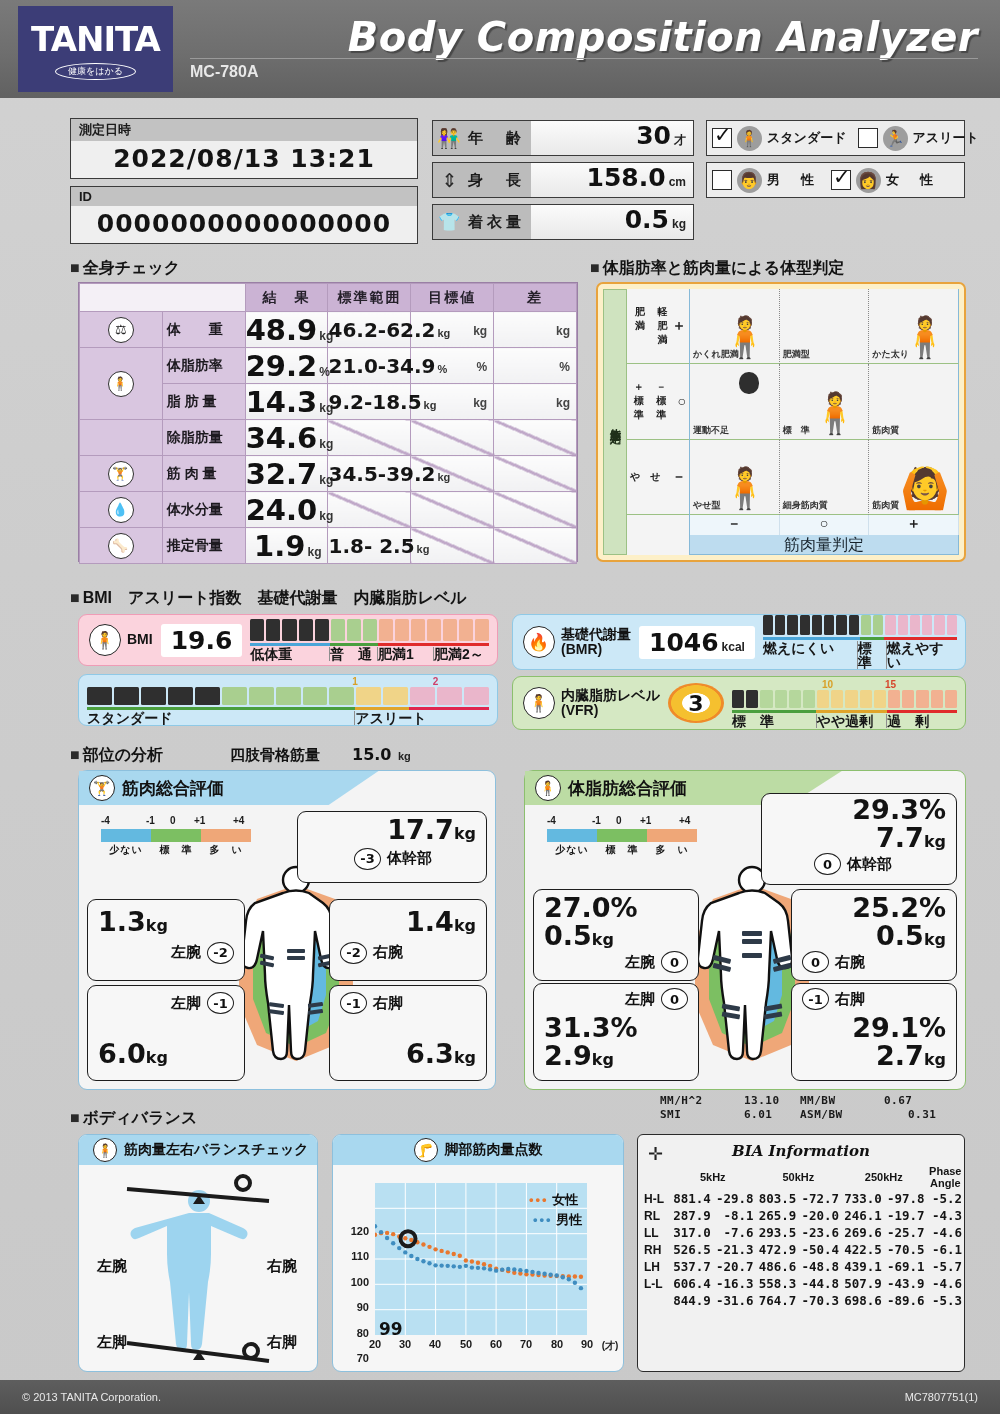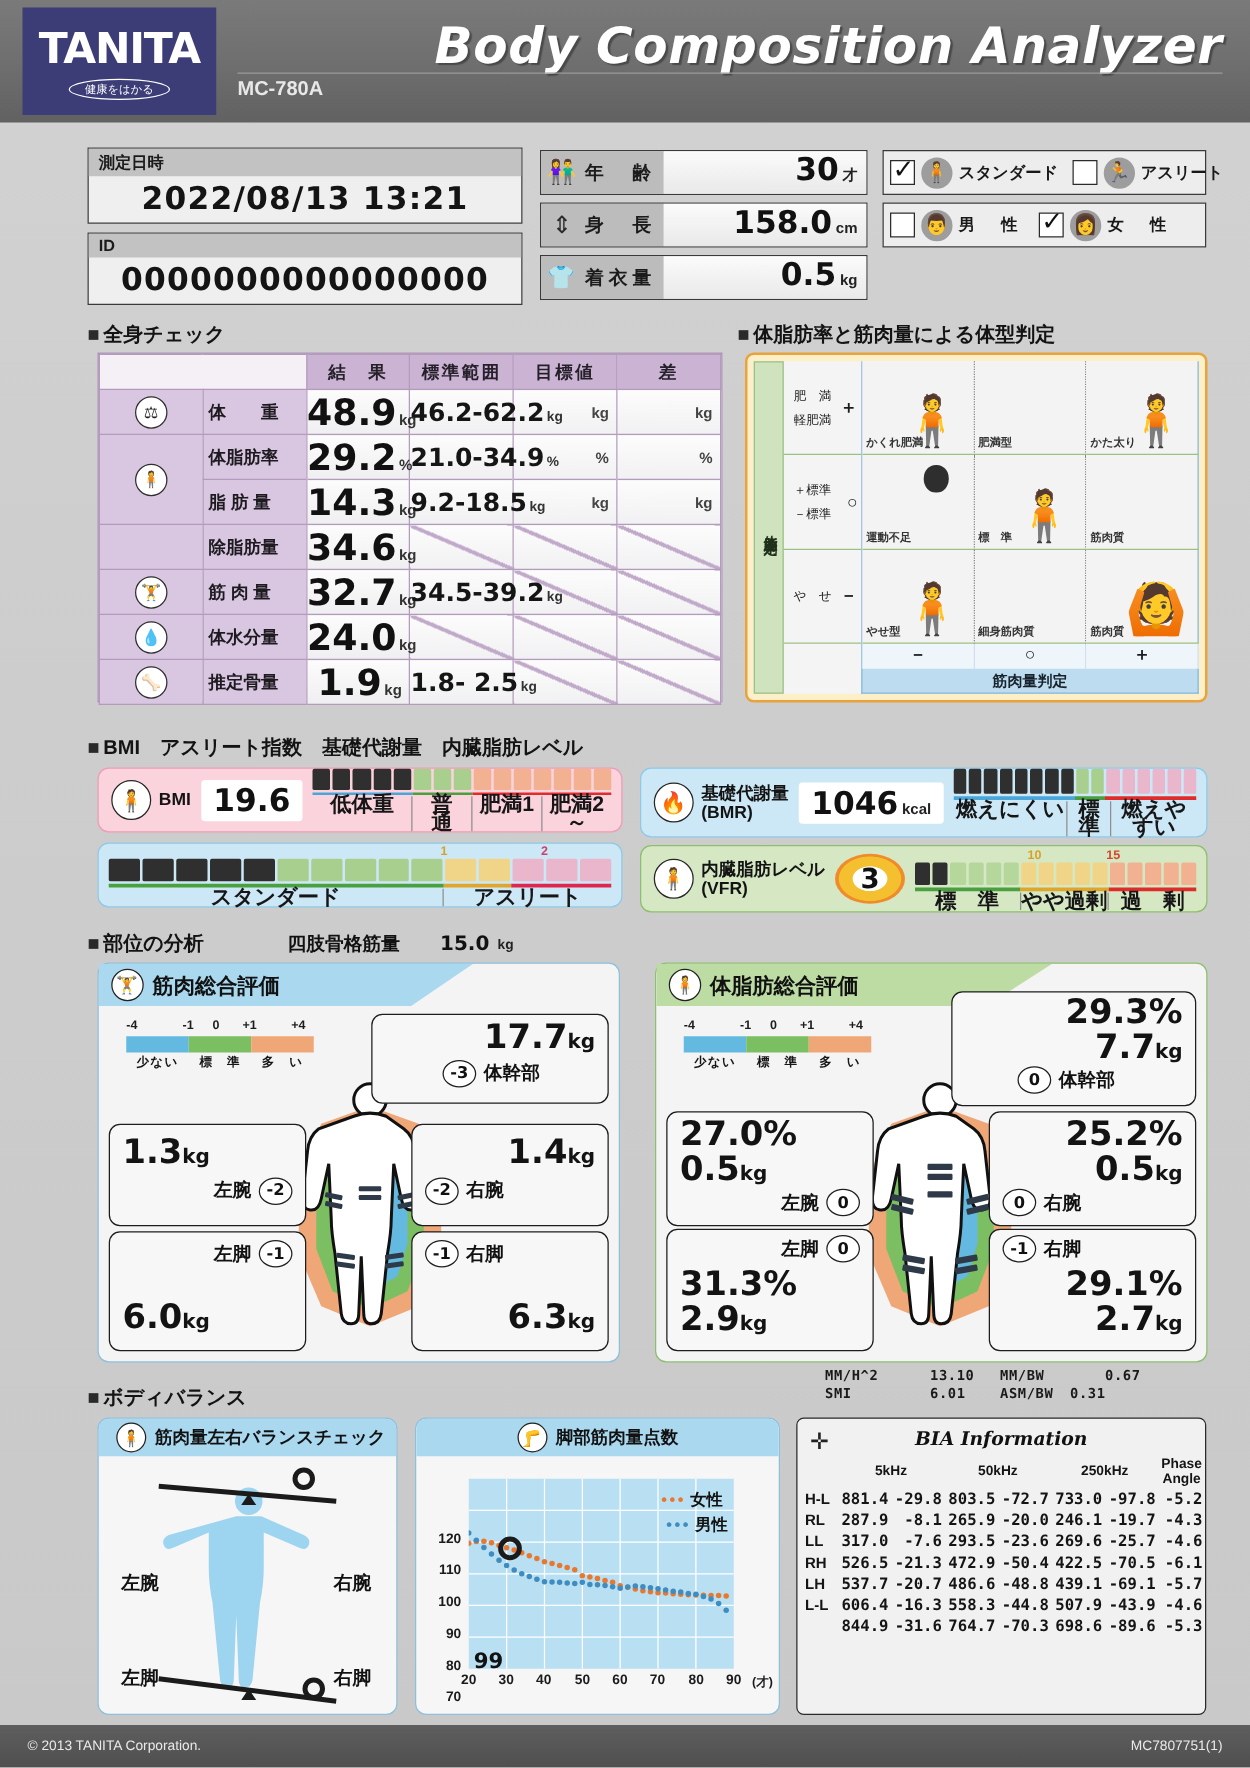--- a/index.html
+++ b/index.html
@@ -109,61 +109,61 @@
       display: flex; }
   .bt-ylab { width: 24px; background: #cfe3bf; border: 1px solid #9cc184;
       display: flex; align-items: center; justify-content: center; }
   .bt-ylab span { writing-mode: vertical-rl; font-size: 11px; font-weight: bold;
       color: #20301a; letter-spacing: 1px; }
   .bt-rows { flex: 1; display: flex; flex-direction: column; }
   .bt-main { flex: 1; display: flex; }
   .bt-rlabs { width: 62px; display: flex; flex-direction: column; }
   .bt-rlab { flex: 1; display: flex; align-items: center; justify-content: space-between;
       padding: 0 3px; border-bottom: 1px solid #9cc184; }
-  .bt-rlab .tx { display: flex; flex-direction: column; font-size: 10px;
-      font-weight: normal; color: #1c1c1c; gap: 5px; text-align: center; width: 40px; }
+  .bt-rlab .tx { display: flex; flex-direction: row; font-size: 10px;
+      font-weight: bold; color: #1c1c1c; gap: 5px; text-align: center; width: 40px; }
   .bt-rlab .sg { font-size: 14px; font-weight: bold; color: #1c1c1c; }
   .bt-grid { flex: 1; display: grid; grid-template-columns: repeat(3,1fr);
       grid-template-rows: repeat(3,1fr); border-left: 1px solid #86b9d8; }
   .bt-cell { border-right: 1px dotted #888; border-bottom: 1px solid #9cc184;
       position: relative; background: #f3f3f3; }
   .bt-cell:nth-child(3n) { border-right: 1px solid #86b9d8; }
   .bt-cell .cl { position: absolute; left: 3px; bottom: 2px; font-size: 9px;
       color: #333; font-weight: bold; }
   .bt-cell .fig { position: absolute; right: 8px; bottom: 6px; font-size: 40px;
       line-height: 1; }
   .bt-dot { position: absolute; right: 20px; top: 8px; width: 20px; height: 22px;
       background: #2e2e2e; border-radius: 48%; }
   .bt-xrow { height: 20px; display: flex; margin-left: 62px;
       border-left: 1px solid #86b9d8; }
   .bt-xrow div { flex: 1; text-align: center; font-size: 14px; font-weight: bold;
       color: #1b1b1b; border-right: 1px solid #cfe0ec; background: #eef6fb; }
   .bt-xlab { height: 20px; margin-left: 62px; background: #bddcef; text-align: center;
-      font-size: 12px; font-weight: bold; color: #16222b; line-height: 20px;
+      font-size: 16px; font-weight: normal; color: #16222b; line-height: 20px;
       border: 1px solid #86b9d8; border-top: none; }
 
   
   .pnl { position: absolute; border-radius: 9px; display: flex; align-items: center; }
   .pnl .pbody { display: flex; align-items: center; flex: 0 0 auto; }
   .pnl .picoc { width: 32px; height: 32px; border-radius: 50%; background: #fff;
       border: 1.8px solid #262626; display: flex; align-items: center;
       justify-content: center; font-size: 17px; margin: 0 6px 0 10px; }
   .pnl .ptitle { font-size: 14px; font-weight: bold; color: #131313; line-height: 1.1; }
   .pnl .pval { background: #fff; border-radius: 3px; margin-left: 8px; padding: 2px 10px;
       display: flex; align-items: baseline; gap: 3px; }
   .pnl .pval .n { font-size: 25px; font-weight: bold; color: #111;
       font-family: "DejaVu Sans", sans-serif; }
   .pnl .pval .u { font-size: 12px; font-weight: bold; color: #222; }
   .gauge { flex: 1; display: flex; flex-direction: column; margin: 0 8px 0 8px;
       align-self: stretch; justify-content: center; }
   .gcells { display: flex; gap: 2px; height: 22px; }
   .gcells i { flex: 1; border-radius: 1.5px; }
   .gunder { display: flex; height: 3px; margin-top: 2px; }
   .glabels { display: flex; margin-top: 1px; }
-  .glabels span { text-align: center; font-size: 17px; font-weight: bold;
+  .glabels span { font-size: 14px; font-weight: bold;
       color: #161616; border-left: 1px solid #8e8e8e; line-height: 14px; }
   .glabels span:first-child { border-left: none; }
   .gticks { position: relative; height: 11px; }
   .gticks b { position: absolute; font-size: 10px; font-weight: bold; }
 
   
   .seg { position: absolute; border-radius: 9px; border: 1.5px solid #8dc0dd;
       background: #f4f4f4; }
   .seg.fat { border-color: #8cbf6e; }
   .seg-hd { height: 34px; display: flex; align-items: center; gap: 7px;
@@ -812,21 +812,21 @@
     </div>
   </div>
 
   <div class="mmrow" style="left:660px;top:1094px;">MM/H^2</div>
   <div class="mmrow" style="left:744px;top:1094px;">13.10</div>
   <div class="mmrow" style="left:660px;top:1108px;">SMI</div>
   <div class="mmrow" style="left:744px;top:1108px;">6.01</div>
   <div class="mmrow" style="left:800px;top:1094px;">MM/BW</div>
   <div class="mmrow" style="left:884px;top:1094px;">0.67</div>
   <div class="mmrow" style="left:800px;top:1108px;">ASM/BW</div>
-  <div class="mmrow" style="left:856px;top:1108px;">0.31</div>
+  <div class="mmrow" style="left:908px;top:1108px;">0.31</div>
 
   <div class="sec-h" style="left:70px;top:1108px;">ボディバランス</div>
   <div class="bb" style="left:78px;top:1134px;width:240px;height:238px;">
     <div class="bb-hd">
       <span class="hic">🧍</span>
       <span class="ht">筋肉量左右バランスチェック</span>
     </div>
     <svg width="240" height="206" viewBox="0 0 240 206" style="position:absolute;left:0;top:30px;">
       <g fill="#9dd4ef">
         <circle cx="120" cy="36" r="11"></circle>

